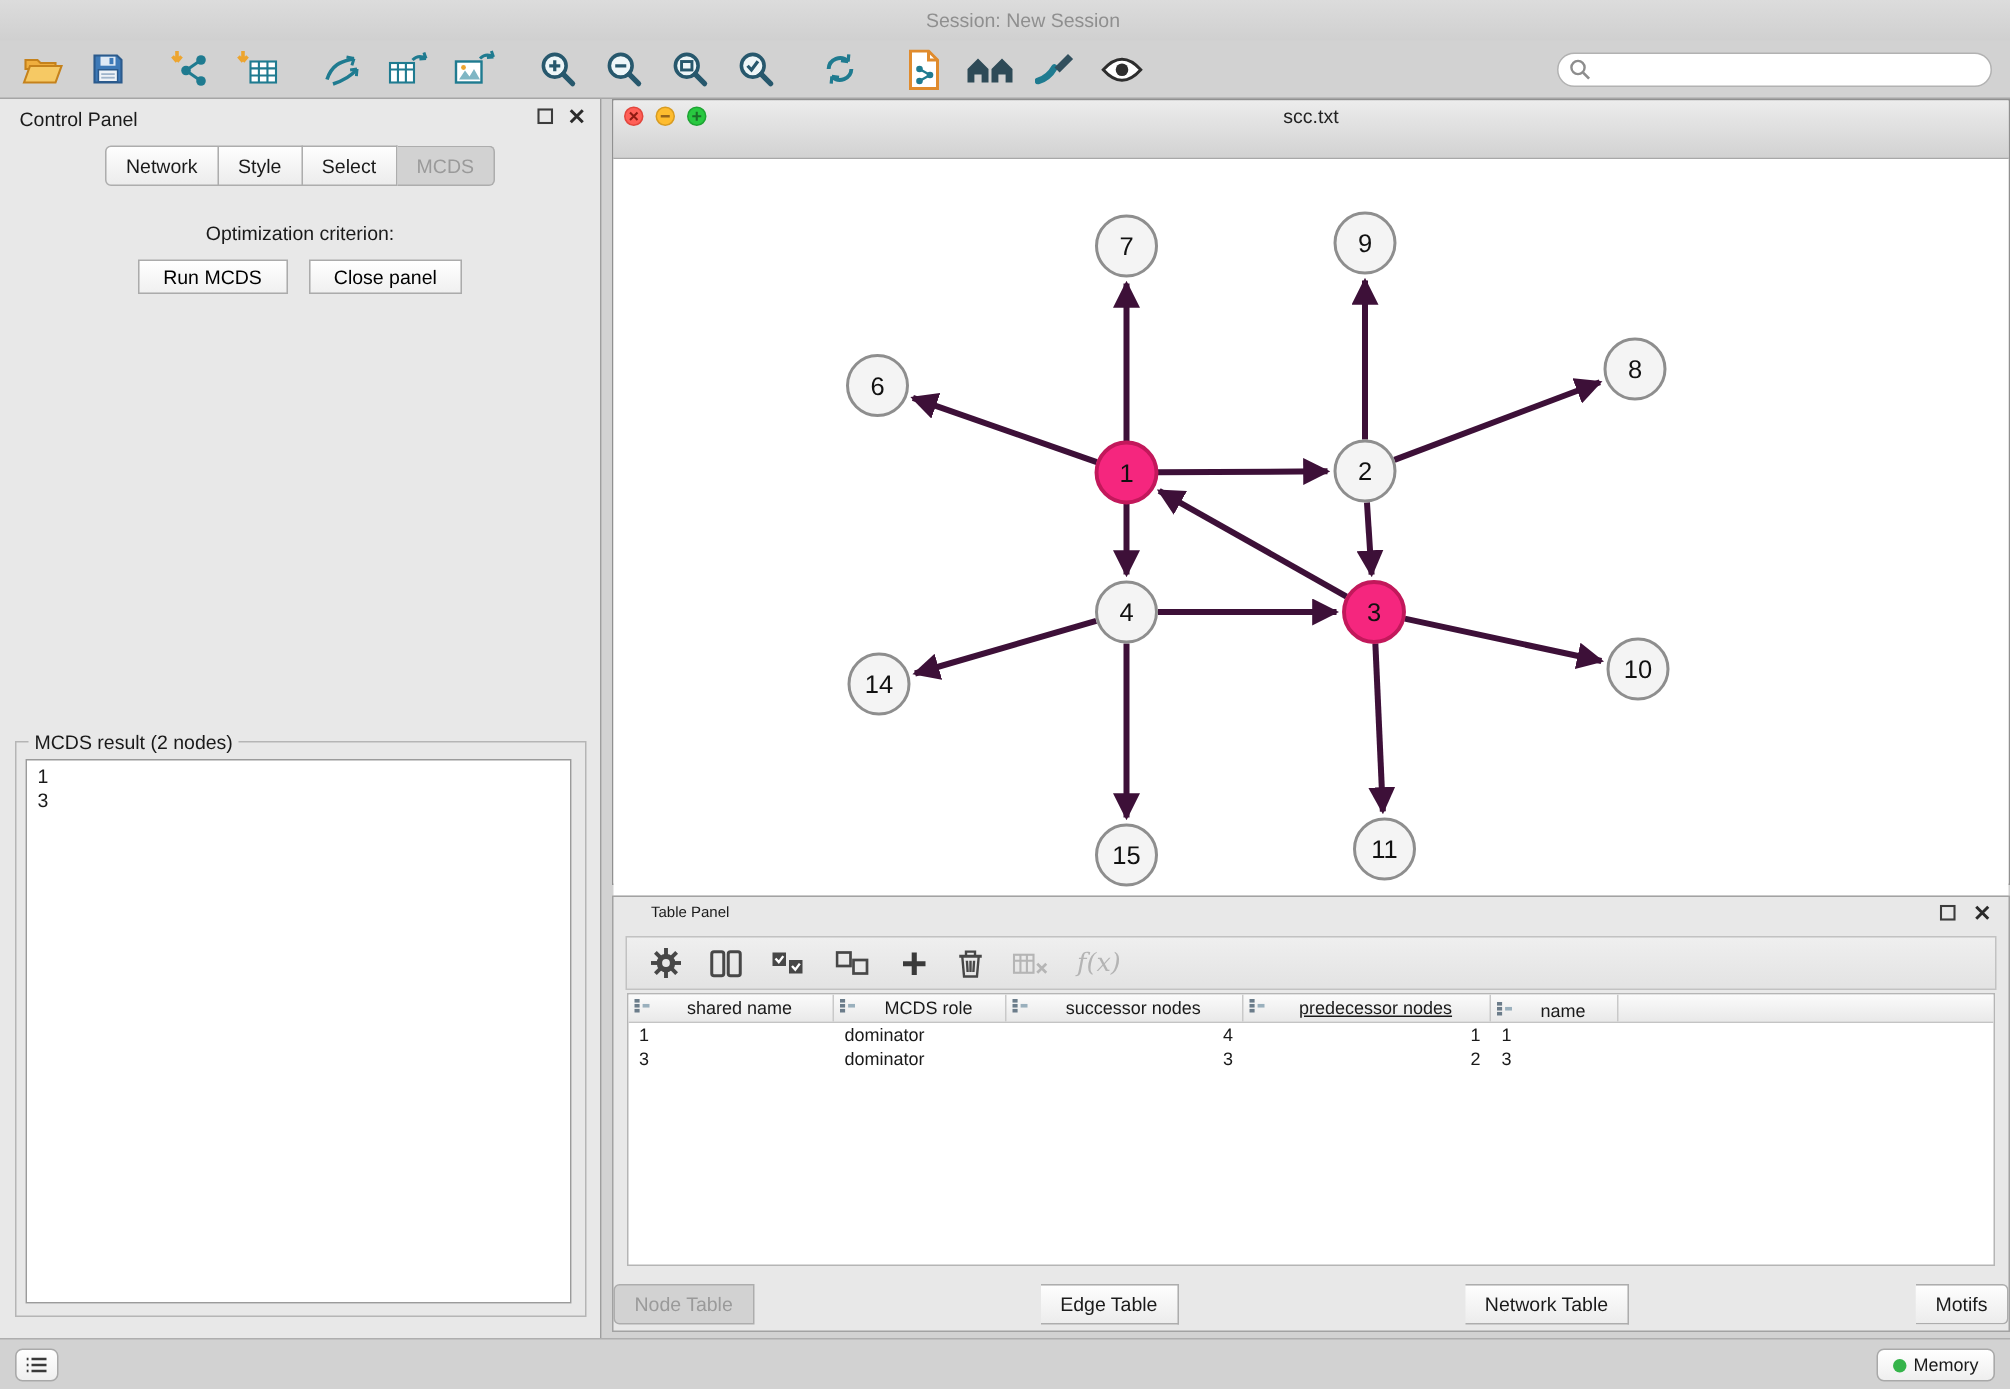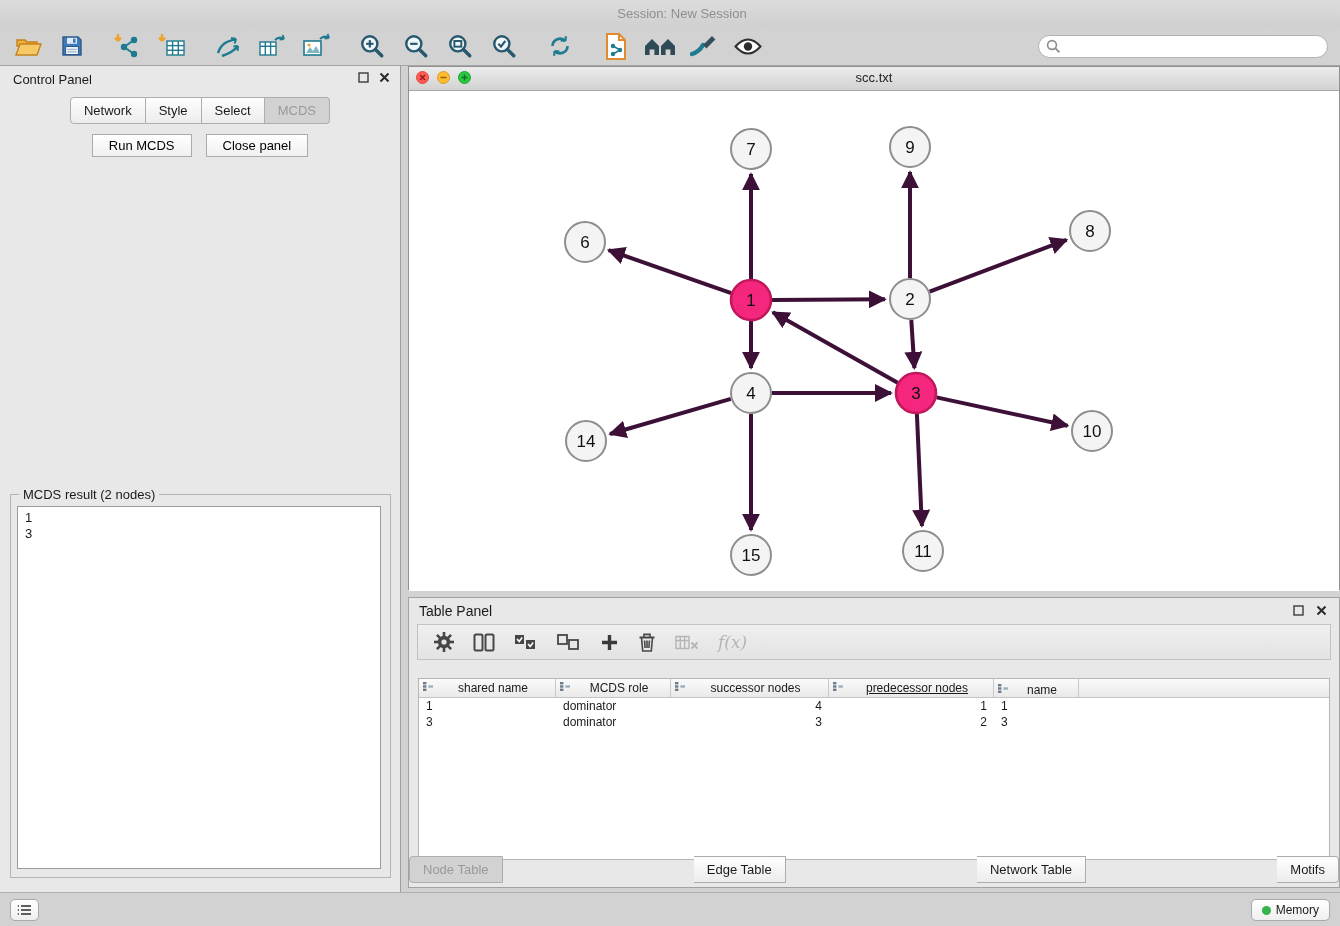--- a/index.html
+++ b/index.html
@@ -79,48 +79,48 @@
     overflow: hidden;
   }
   .result-line { line-height: 16px; }
 
   
   .network-window {
     position: absolute; left: 408px; top: 66px; width: 932px; height: 524px;
     border: 1px solid #909090; background: #fff;
   }
   .nw-titlebar {
-    height: 24px; background: linear-gradient(#ececec, #d2d2d2);
+    height: 39px; background: linear-gradient(#ececec, #d2d2d2);
     border-bottom: 1px solid #a8a8a8; position: relative;
     text-align: center; font-size: 13px; line-height: 21px; color: #222;
   }
   .traffic { position: absolute; left: 7px; top: 4px; display: flex; gap: 8px; }
   .tl { width: 13px; height: 13px; border-radius: 50%; display: flex; align-items: center; justify-content: center; }
   .tl-red    { background: #ff5f57; border: 1px solid #e2463d; }
   .tl-yellow { background: #febc2e; border: 1px solid #d89c22; }
   .tl-green  { background: #28c840; border: 1px solid #1ea433; }
   .nw-canvas { position: relative; width: 930px; height: 500px; background: #fff; }
   #graph-svg text { font-family: "Liberation Sans", sans-serif; }
 
   
   .table-panel {
     position: absolute; left: 408px; top: 597px; width: 932px; height: 291px;
     background: #e8e8e8; border: 1px solid #a2a2a2;
   }
-  .tp-header { height: 24px; font-size: 14px; padding: 5px 0 0 10px; position: relative; }
+  .tp-header { height: 24px; font-size: 10px; padding: 5px 0 0 25px; position: relative; }
   .tp-header .hdr-icons { position: absolute; right: 12px; top: 5px; display: flex; gap: 12px; }
   .tp-toolbar {
     position: absolute; left: 8px; right: 8px; top: 26px; height: 36px;
     background: linear-gradient(#efefef, #e3e3e3); border: 1px solid #c2c2c2;
     display: flex; align-items: center; gap: 19px; padding-left: 16px;
   }
   .tp-tool { display: flex; align-items: center; justify-content: center; height: 26px; }
   .fx-label { font-family: "DejaVu Serif", serif; font-style: italic; font-size: 17px; color: #b4b4b4; }
   .tp-table {
-    position: absolute; left: 9px; right: 9px; top: 80px; height: 182px;
+    position: absolute; left: 9px; right: 9px; top: 64px; height: 182px;
     background: #fff; border: 1px solid #b5b5b5; overflow: hidden;
   }
   .thead {
     display: flex; height: 19px;
     background: linear-gradient(#fbfbfb, #e9e9e9); border-bottom: 1px solid #c4c4c4;
   }
   .th {
     display: flex; align-items: center; border-right: 1px solid #c9c9c9;
     font-size: 12px; padding: 0 3px; height: 18px;
   }
@@ -333,20 +333,21 @@
     </span>
   </div>
 
   <div class="tabbar" id="cp-tabs">
       <div class="tab">Network</div>
       <div class="tab">Style</div>
       <div class="tab">Select</div>
       <div class="tab active">MCDS</div>
     </div>
 
+  <div class="opt-label">Optimization criterion:</div>
 
 
   <div class="btn-row">
     <button class="btn">Run MCDS</button>
     <button class="btn">Close panel</button>
   </div>
 
   <div class="groupbox">
     <span class="groupbox-title">MCDS result (2 nodes)</span>
     <div class="result-list" id="result-list">

